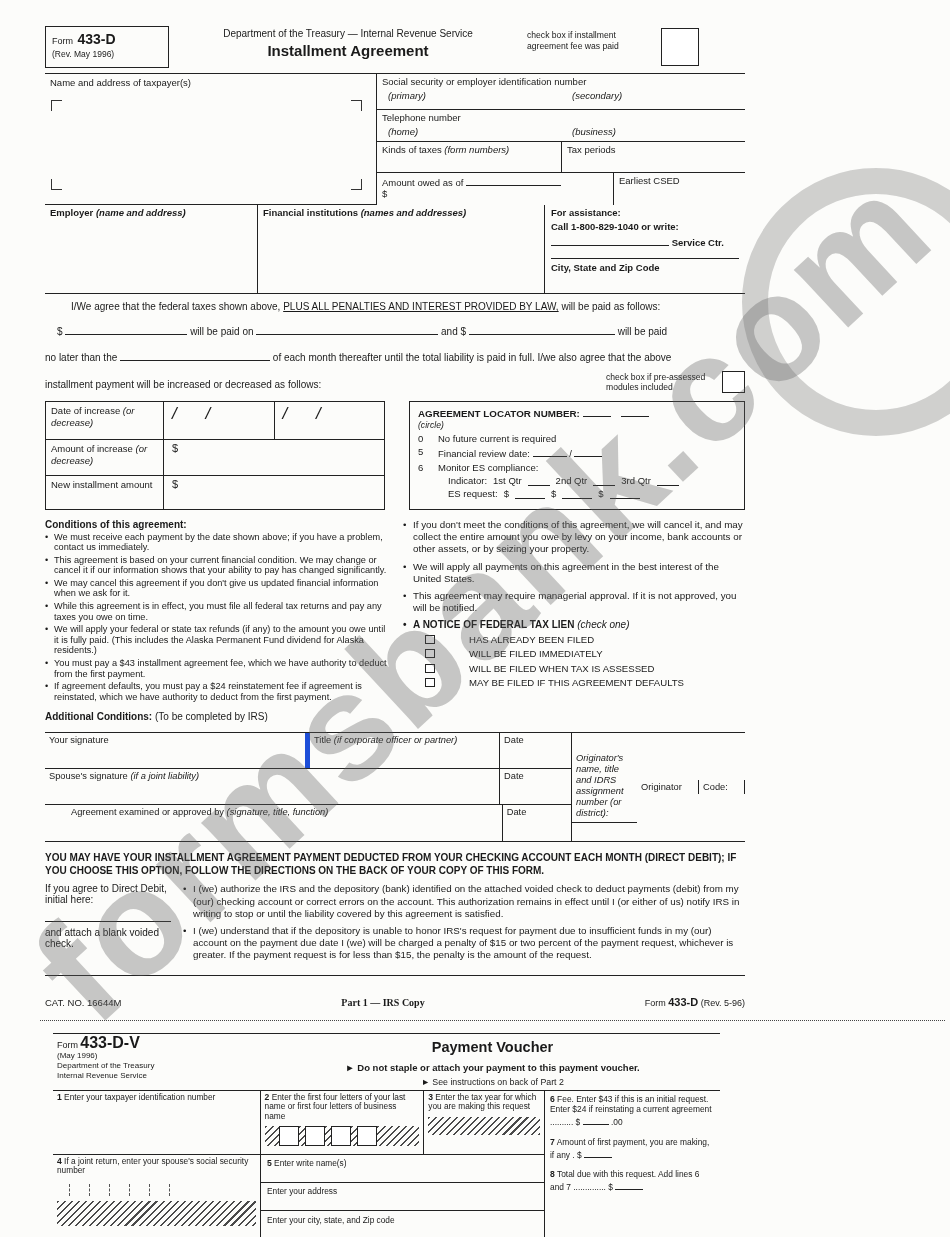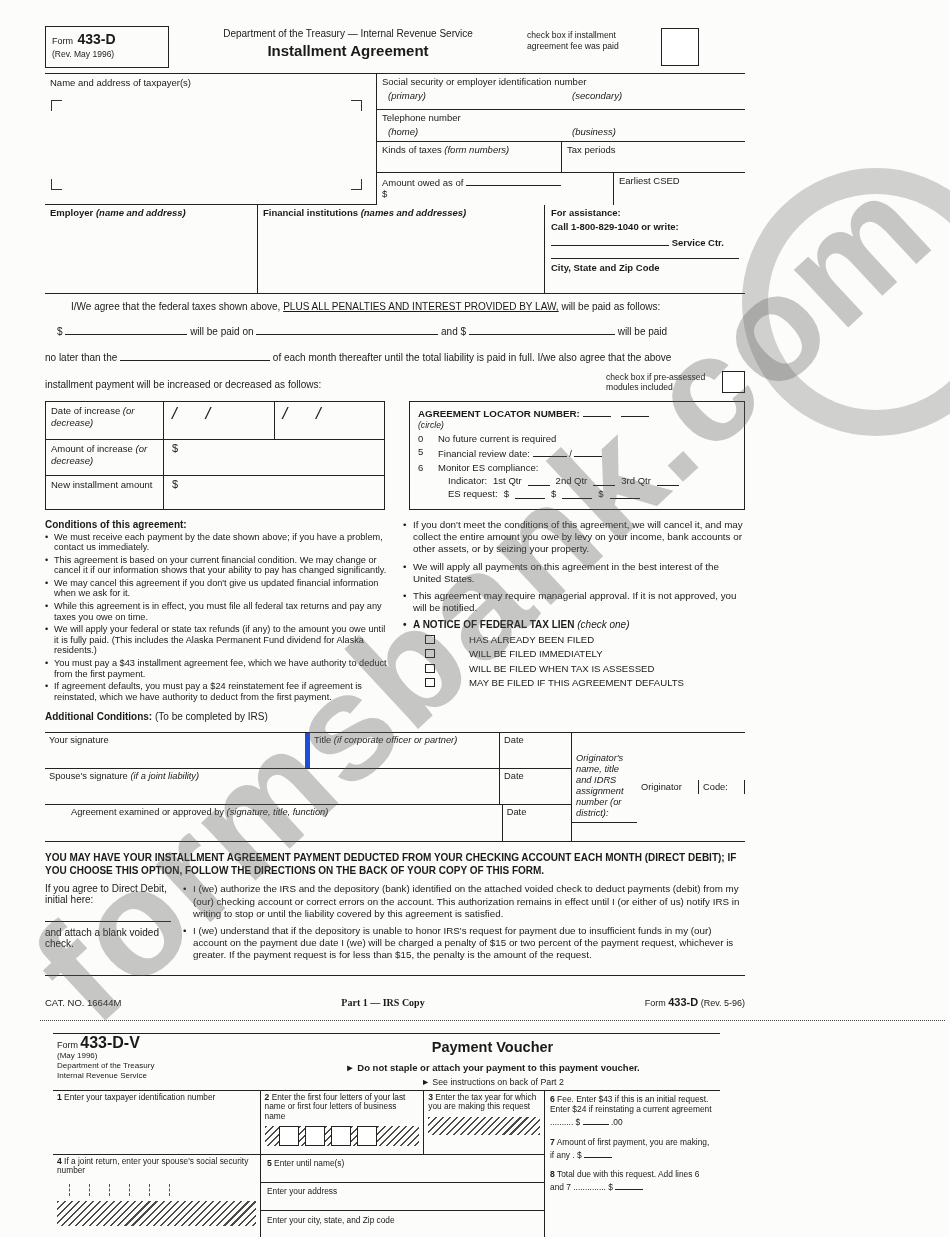--- a/index.html
+++ b/index.html
@@ -529,21 +529,21 @@
                   <div class="tick"></div>
                   <div class="tick"></div>
                   <div class="tick"></div>
                   <div class="tick"></div>
               </div>
               <div class="hatch f4bar"></div>
             </div>
             <div class="f5">
               <div class="f5line">
                 <span class="fnum">5</span>
-                <span>Enter until name(s)</span>
+                <span>Enter write name(s)</span>
               </div>
               <div class="f5line">
                 <span>Enter your address</span>
               </div>
               <div class="f5last">
                 <span>Enter your city, state, and Zip code</span>
               </div>
             </div>
           </div>
         </div>

